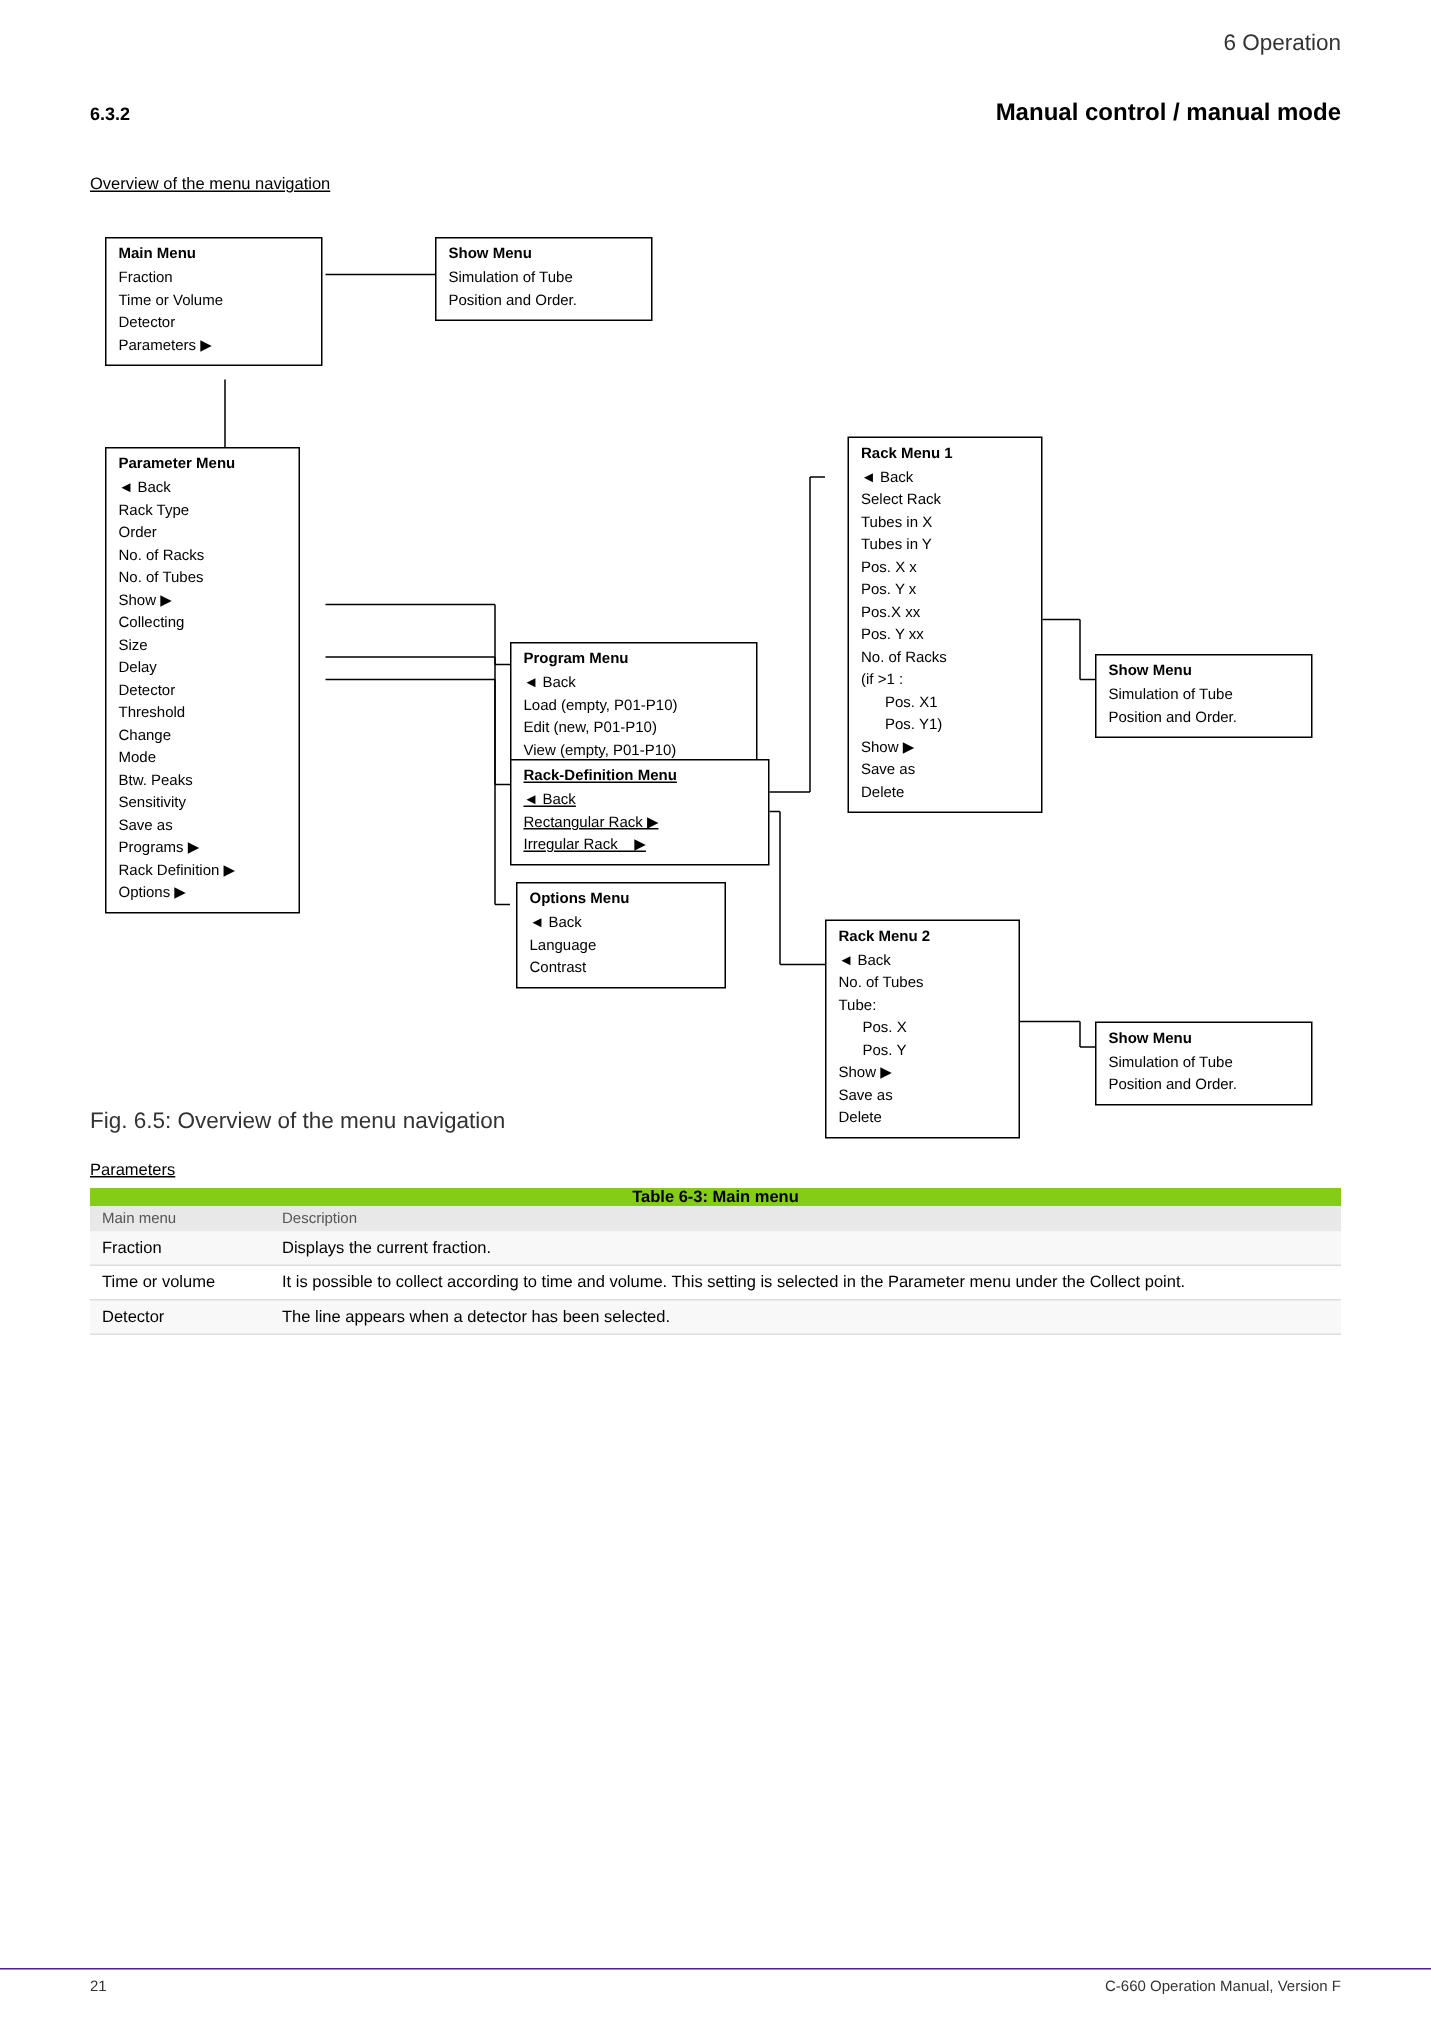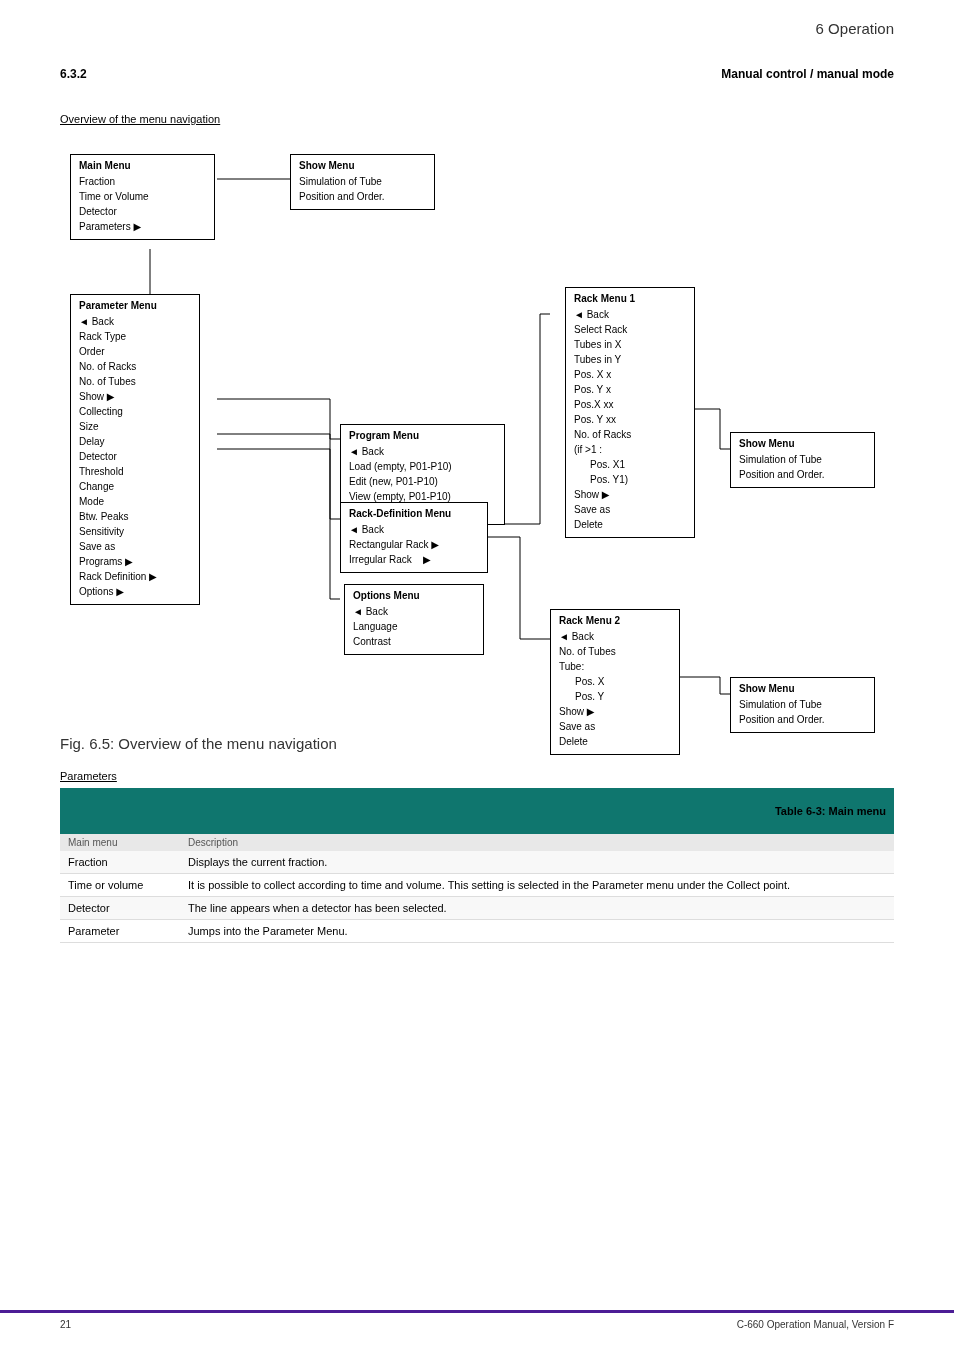--- a/index.html
+++ b/index.html
@@ -13,21 +13,21 @@
       padding: 20px 60px 40px 60px;
     }
     .page-header {
       text-align: right;
       font-size: 15px;
       margin-bottom: 30px;
       color: #333;
     }
     .section-title {
       font-weight: bold;
-      font-size: 12px;
+      font-size: 16px;
       margin-bottom: 14px;
     }
     .section-number {
       margin-right: 20px;
     }
     .overview-title {
       text-decoration: underline;
       font-size: 11px;
       margin-bottom: 12px;
     }
@@ -75,23 +75,23 @@
       text-decoration: underline;
       font-size: 11px;
       margin-bottom: 6px;
     }
     .table-section {
       width: 100%;
       border-collapse: collapse;
       font-size: 11px;
     }
     .table-section thead tr th {
-      background: #0f766e;
-      padding: 17px 8px;
-      text-align: right;
+      background: #84cc16;
+      padding: 0 8px;
+      text-align: center;
       font-weight: bold;
       font-size: 11px;
     }
     .table-section tbody tr td {
       padding: 5px 8px;
       vertical-align: top;
       border-bottom: 1px solid #ddd;
     }
     .table-section tbody tr:nth-child(odd) td {
       background: #f8f8f8;
@@ -105,21 +105,21 @@
     .page-footer {
       position: fixed;
       bottom: 20px;
       left: 0;
       width: 954px;
       padding: 0 60px;
       display: flex;
       justify-content: space-between;
       font-size: 10px;
       color: #333;
-      border-top: 3px solid #4c1d95;
+      border-top: 1px solid #4c1d95;
       padding-top: 6px;
     }
   </style>
 </head>
 <body>
 
 <div class="page-header">
   <span>6   Operation</span>
 </div>
 
@@ -216,21 +216,21 @@
     <div class="box-title">Program Menu</div>
     <div class="box-items">
       ◄ Back<br>
       Load (empty, P01-P10)<br>
       Edit (new, P01-P10)<br>
       View (empty, P01-P10)<br>
       Delete (empty, P01-P10)
     </div>
   </div>
 
-  <div class="menu-box" style="left:280px; top:363px; width:148px;">
+  <div class="menu-box" style="left:280px; top:363px; width:173px;text-decoration:underline;">
     <div class="box-title">Rack-Definition Menu</div>
     <div class="box-items">
       ◄ Back<br>
       Rectangular Rack ▶<br>
       Irregular Rack &nbsp;&nbsp; ▶
     </div>
   </div>
 
   <div class="menu-box" style="left:284px; top:445px; width:140px;">
     <div class="box-title">Options Menu</div>
@@ -314,23 +314,19 @@
         <td class="col-desc">Displays the current fraction.</td>
       </tr>
       <tr>
         <td class="col-label">Time or volume</td>
         <td class="col-desc">It is possible to collect according to time and volume. This setting is selected in the Parameter menu under the Collect point.</td>
       </tr>
       <tr>
         <td class="col-label">Detector</td>
         <td class="col-desc">The line appears when a detector has been selected.</td>
       </tr>
-      <tr>
-        <td class="col-label">Parameter</td>
-        <td class="col-desc">Jumps into the Parameter Menu.</td>
-      </tr>
     </tbody>
 </table>
 
 <div class="page-footer">
   <span>21</span>
   <span>C-660 Operation Manual, Version F</span>
 </div>
 
 </body></html>

